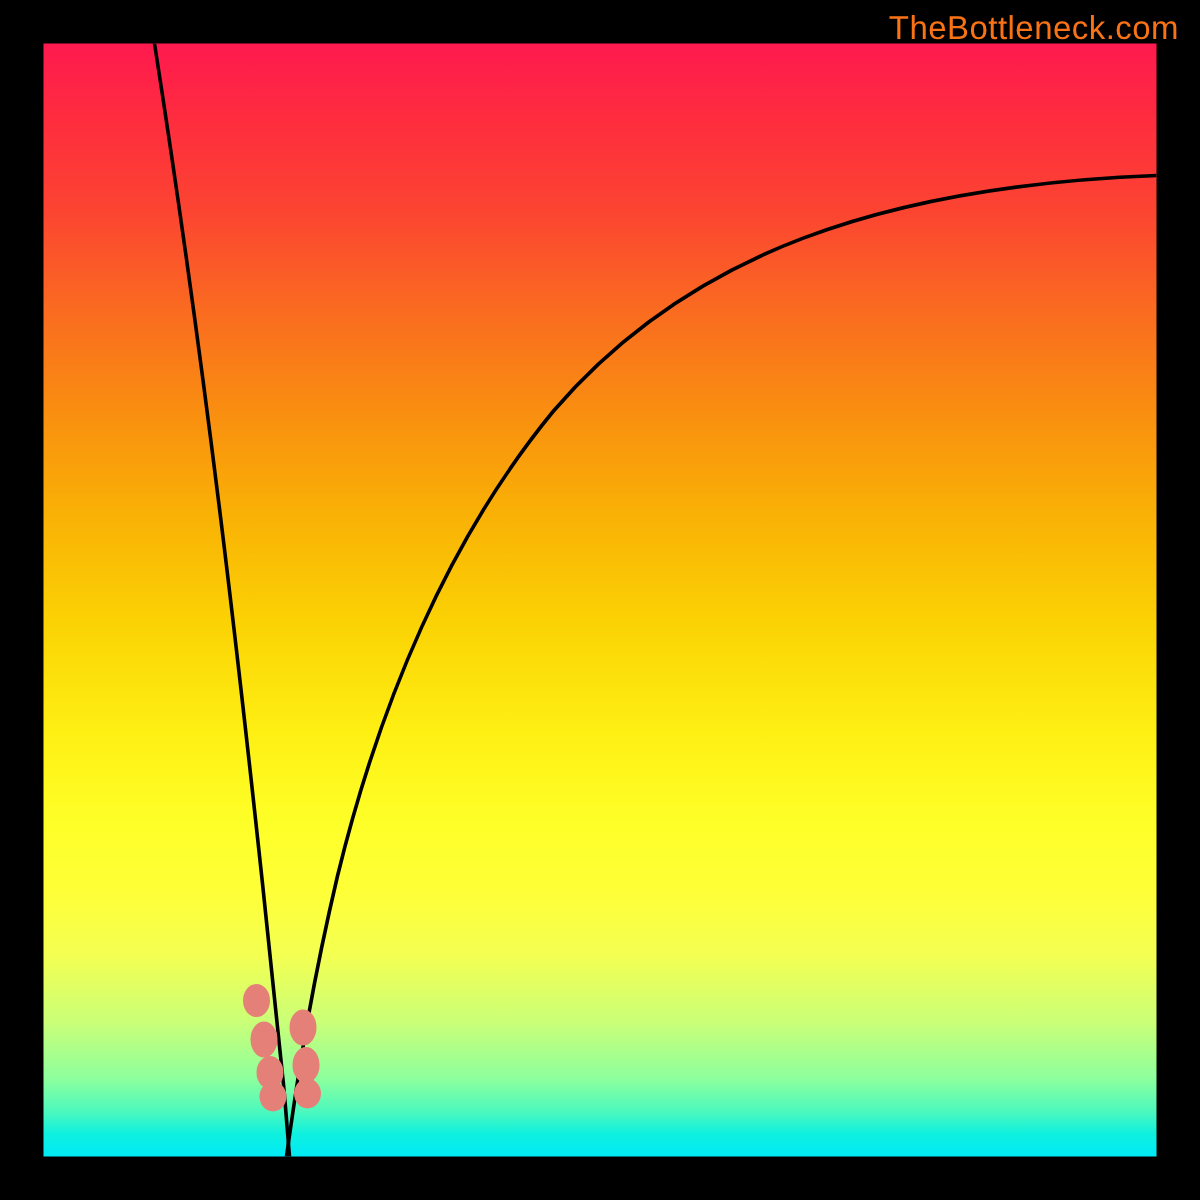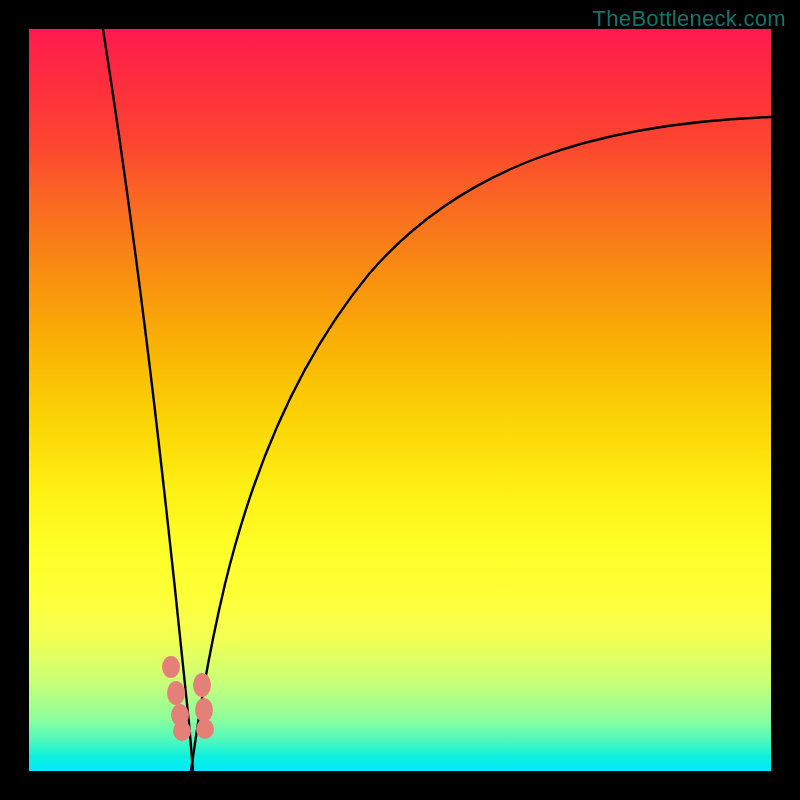--- a/index.html
+++ b/index.html
@@ -9,21 +9,21 @@
     height: 800px;
     background: #000;
     position: relative;
   }
   .watermark {
     position: absolute;
     top: 6px;
     right: 14px;
     font-family: Arial, Helvetica, sans-serif;
     font-size: 22px;
-    color: #0f766e;
+    color: #f97316;
     letter-spacing: 0.3px;
     z-index: 10;
   }
   .plot {
     position: absolute;
     left: 29px;
     top: 29px;
     width: 742px;
     height: 742px;
     background: linear-gradient(

